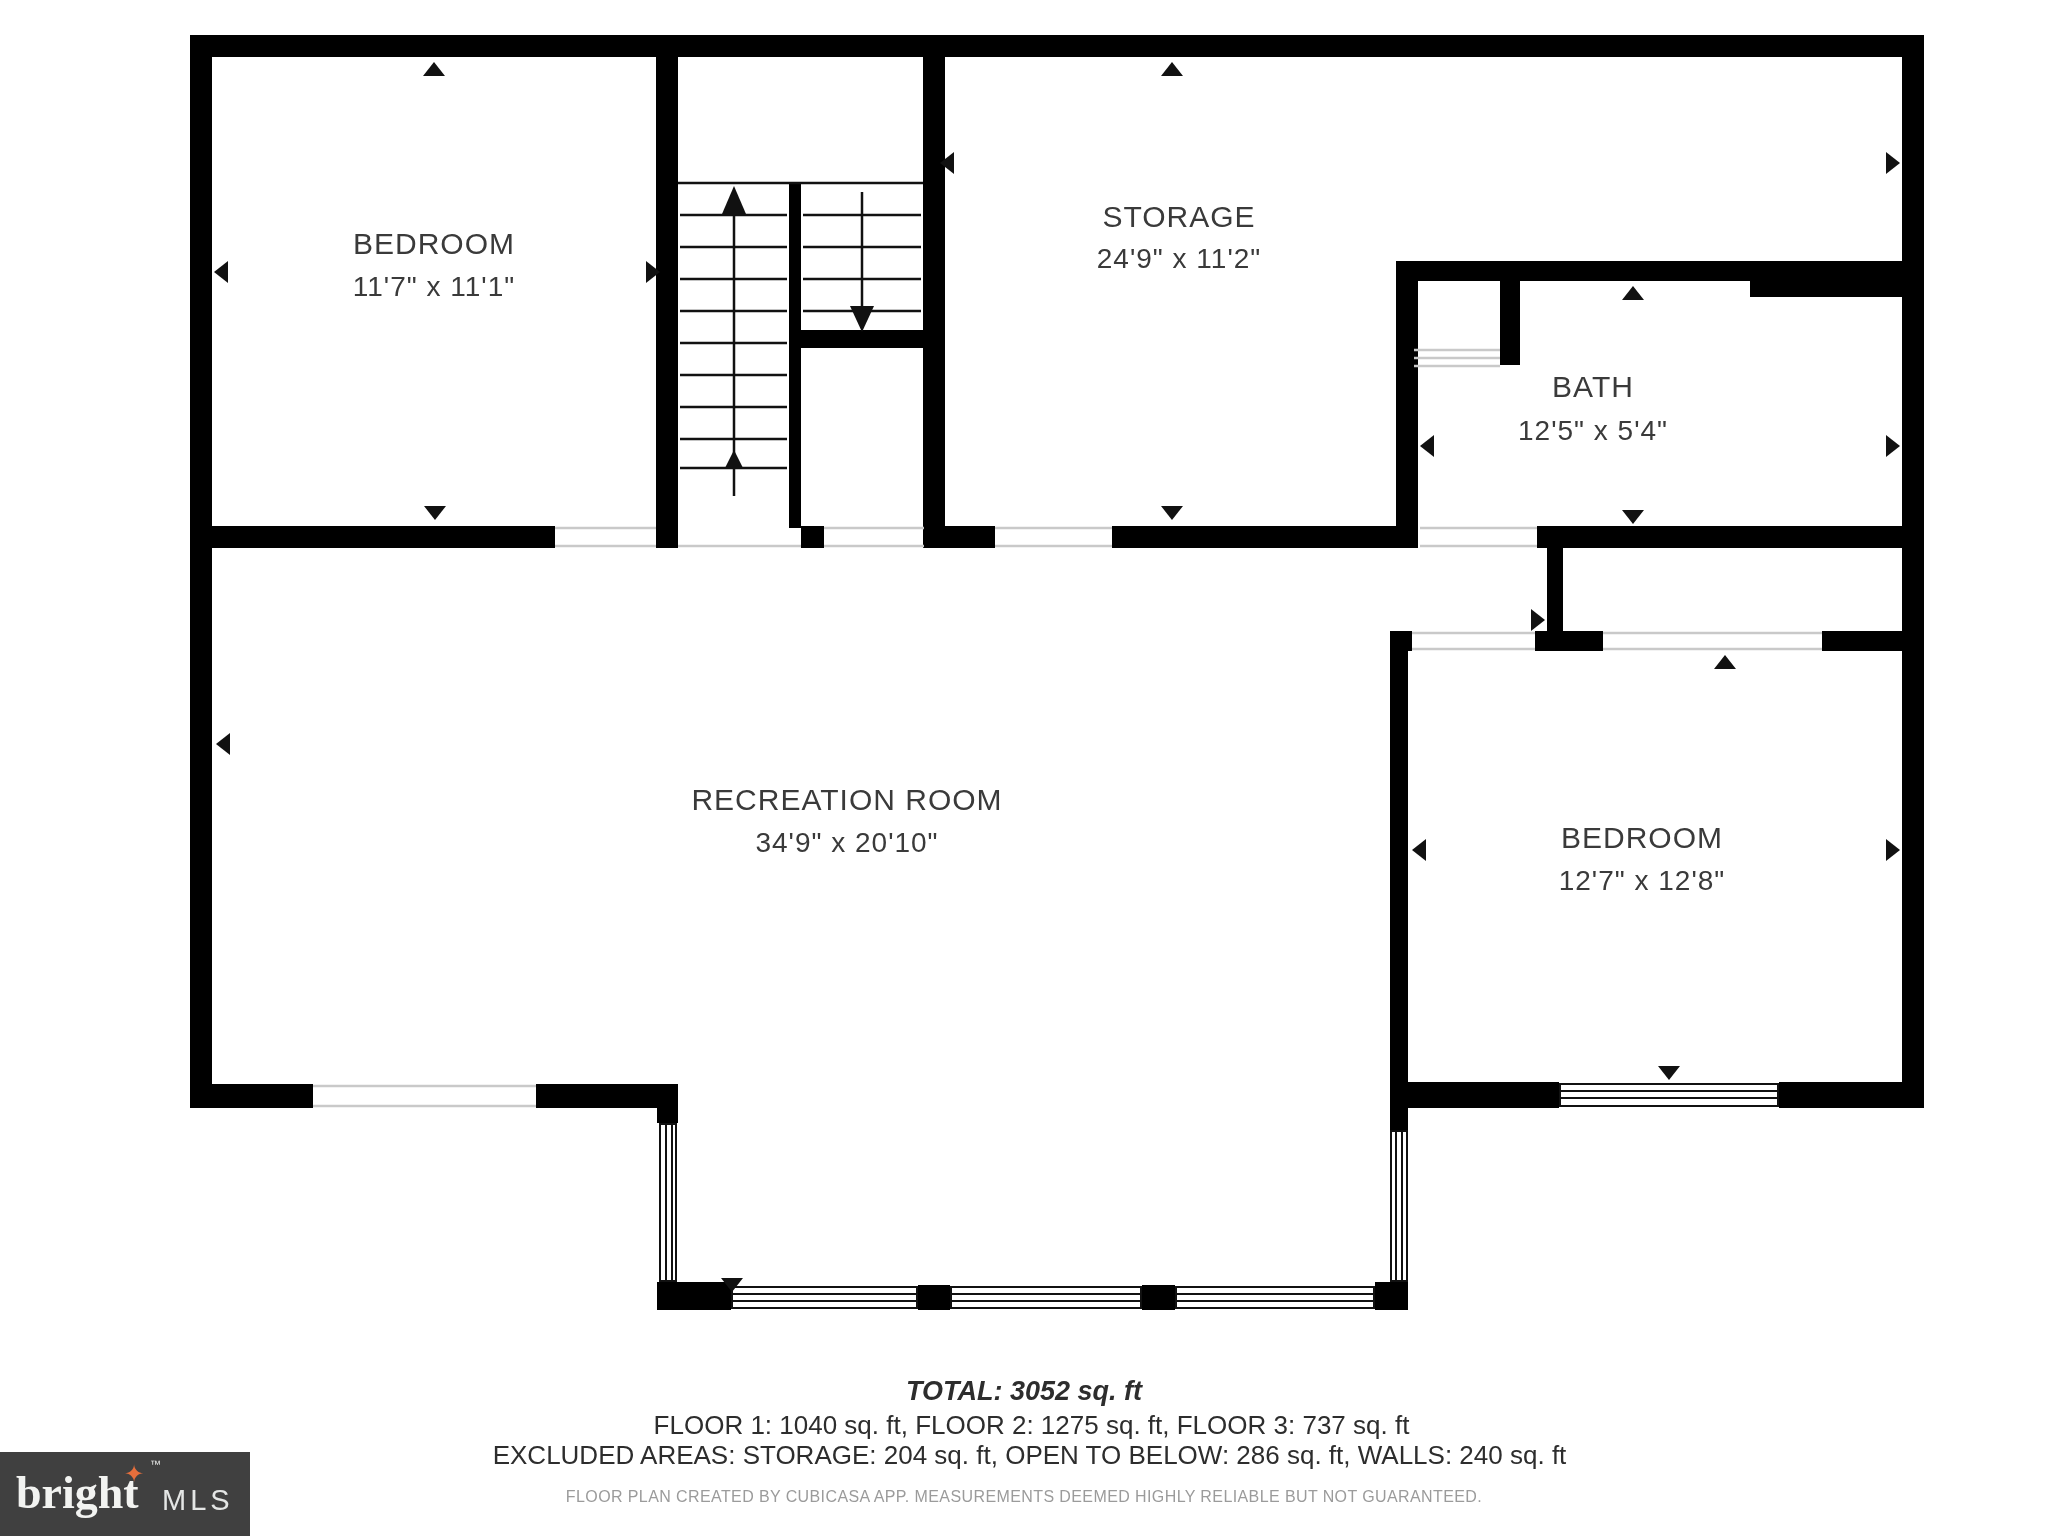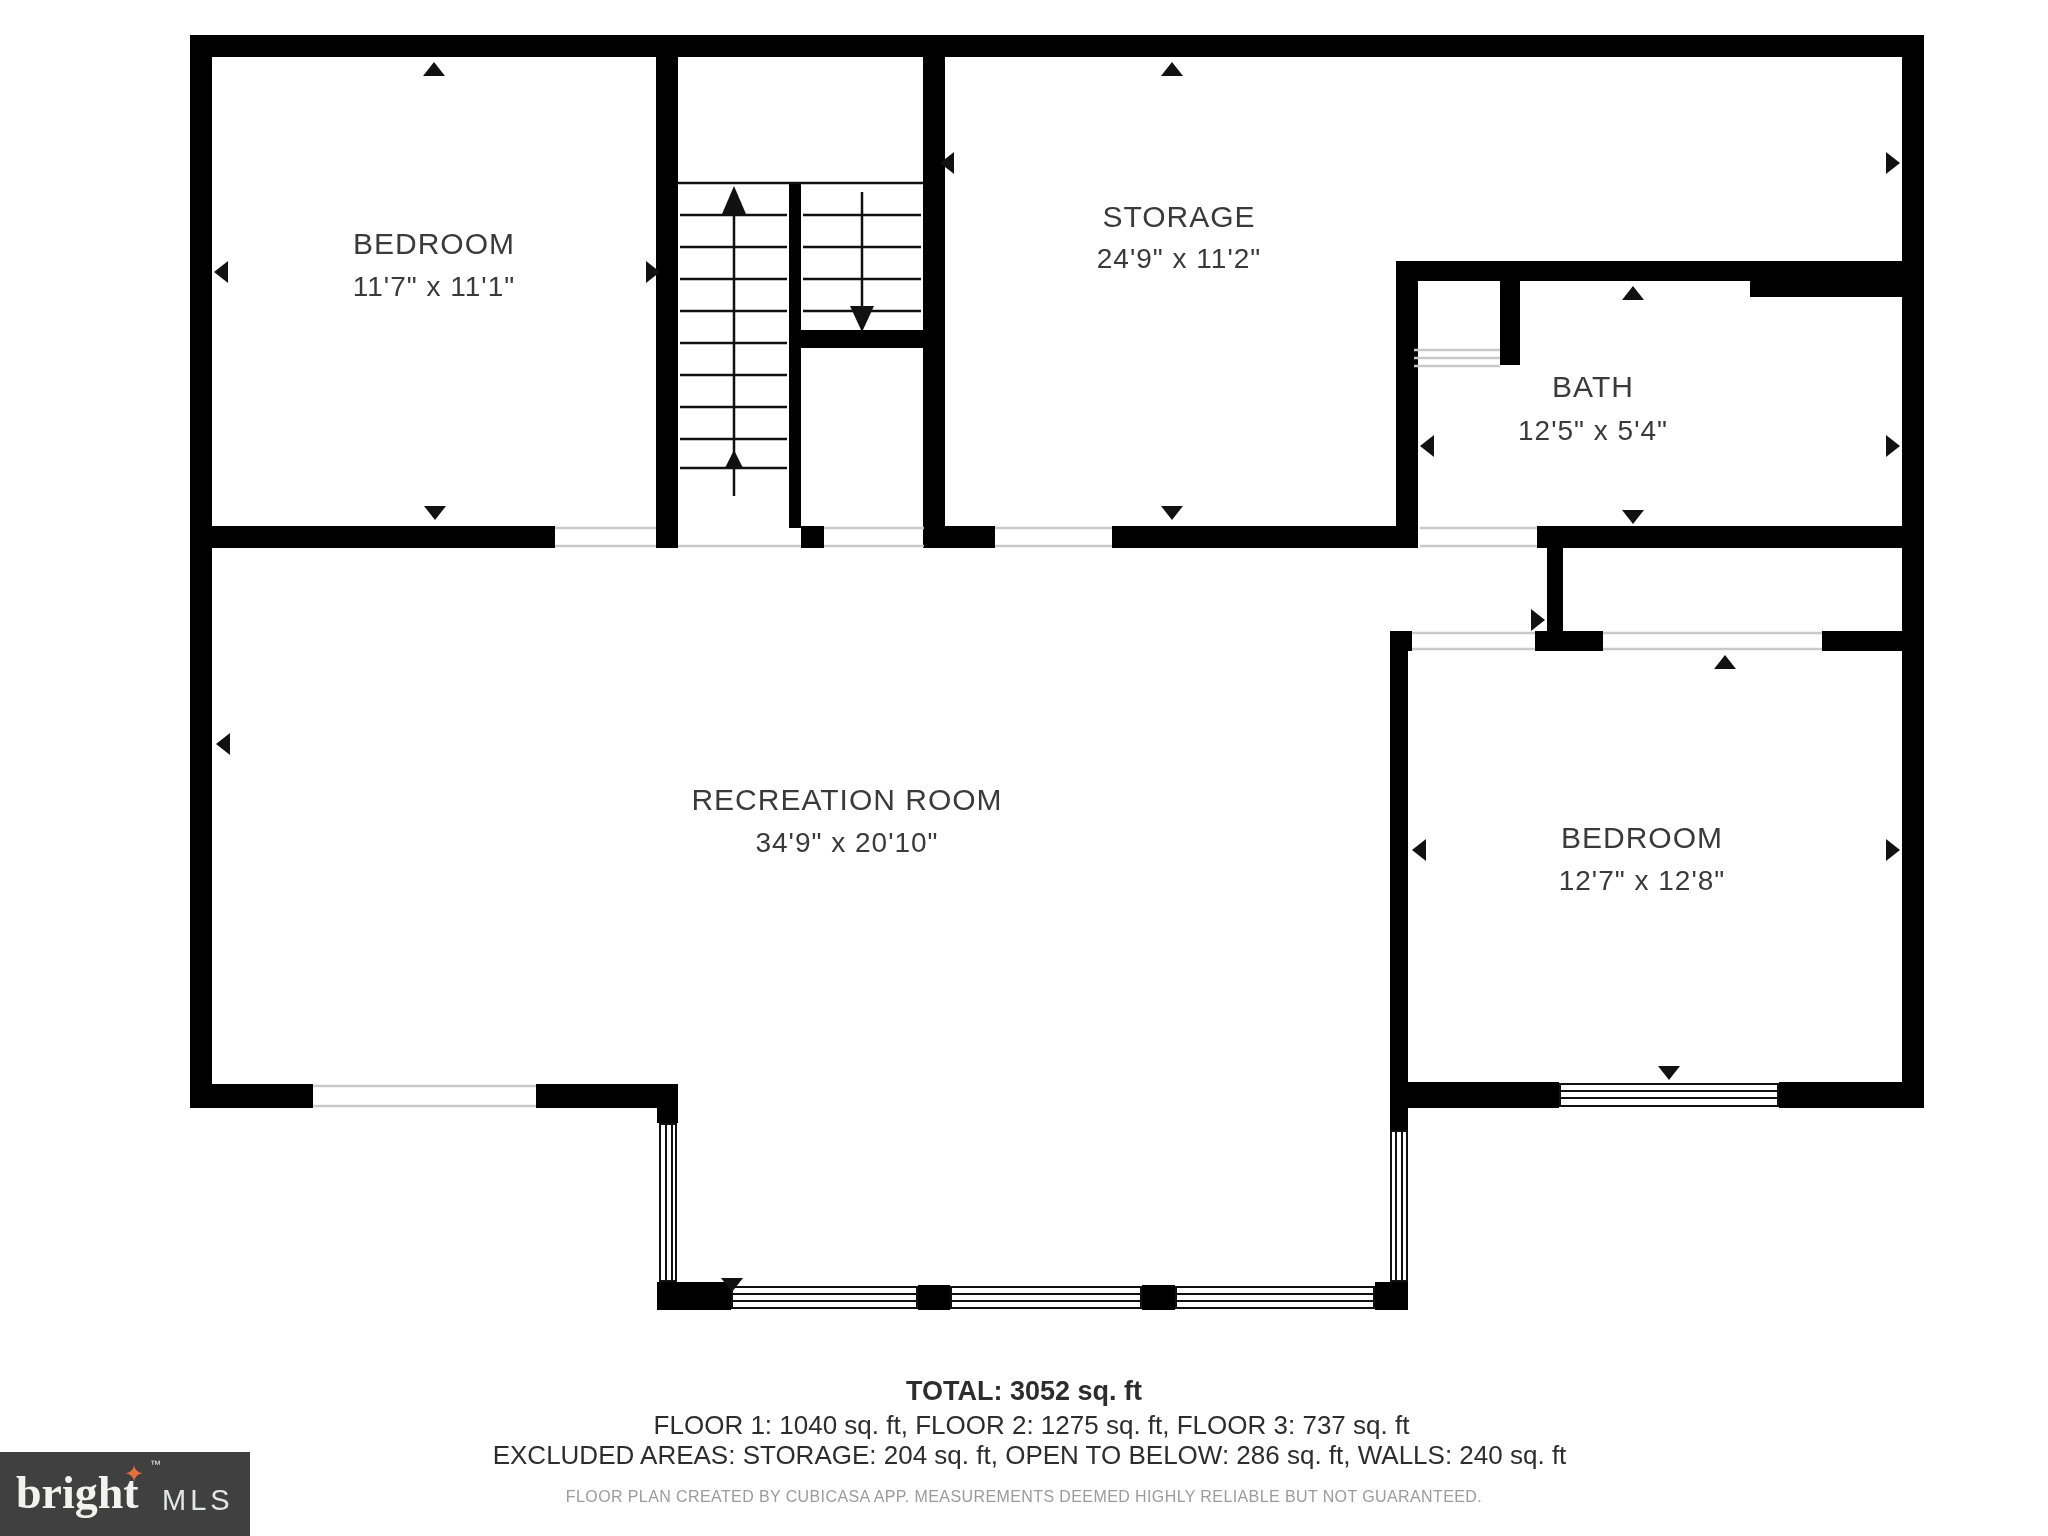--- a/index.html
+++ b/index.html
@@ -12,21 +12,21 @@
   .wall{fill:#000000;}
   .tread{stroke:#111111;stroke-width:2.5;fill:none;}
   .opening{stroke:#c9c9c9;stroke-width:2.5;fill:none;}
   .winline{stroke:#111111;stroke-width:2;fill:none;}
   .winbox{fill:#ffffff;}
   .arrow{fill:#111111;}
   .stairline{stroke:#111111;stroke-width:2.5;fill:none;}
   .room-name{font-family:"Liberation Sans",sans-serif;font-size:30px;fill:#3a3a3a;text-anchor:middle;letter-spacing:1px;}
   .room-dims{font-family:"Liberation Sans",sans-serif;font-size:28px;fill:#3a3a3a;text-anchor:middle;letter-spacing:1px;}
   .footer-line{position:absolute;left:0;right:0;text-align:center;color:#2d2d2d;}
-  #footer-total{top:1376px;font-size:27px;font-weight:bold;}
+  #footer-total{top:1376px;font-size:27px;font-weight:bold;font-style:italic;}
   #footer-floors{top:1410px;font-size:26px;padding-left:15px;}
   #footer-excluded{top:1440px;font-size:26px;margin-left:11px;}
   #footer-disclaimer{top:1488px;font-size:16px;color:#9b9b9b;letter-spacing:0.4px;}
   #logo-box{
     position:absolute;left:0;top:1452px;width:250px;height:84px;
     background:#404040;
   }
   #logo-brand{
     position:absolute;left:16px;top:14px;
     font-family:"Liberation Serif",serif;font-weight:bold;font-size:46px;color:#f2f3f1;

